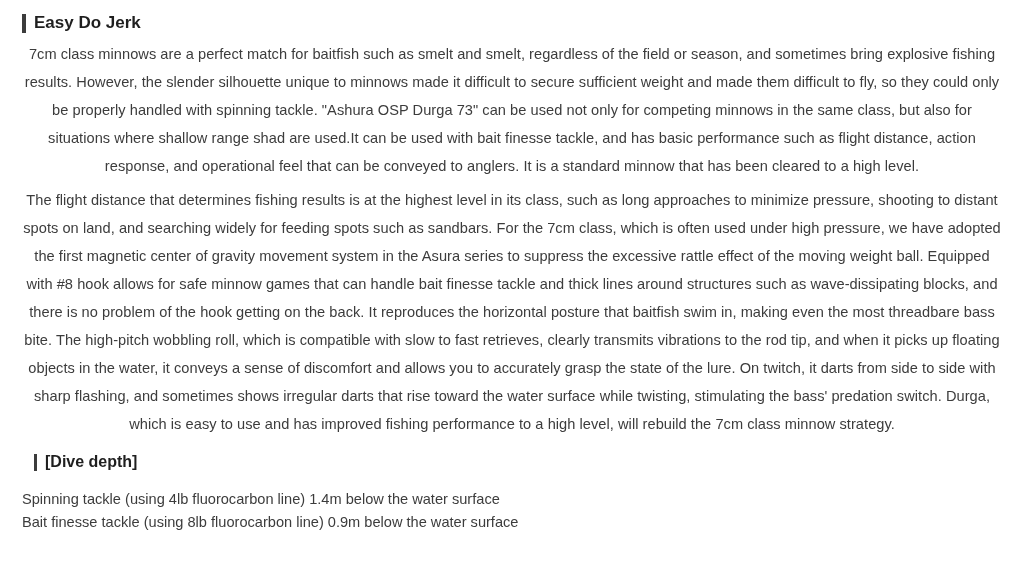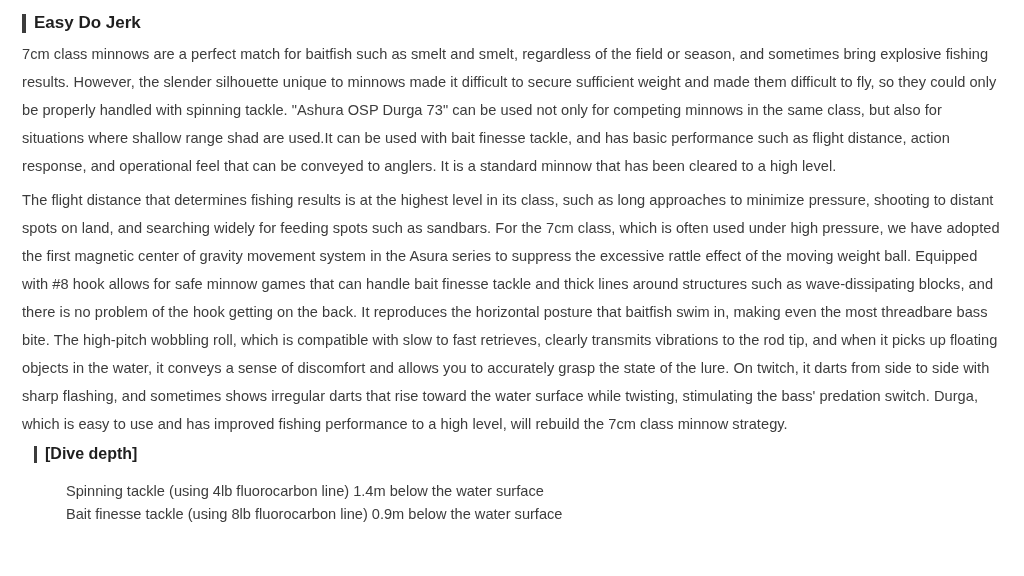--- a/index.html
+++ b/index.html
@@ -54,33 +54,33 @@
     margin-left: 12px;
   }
   .heading-sub .bar { height: 17px; width: 3px; }
 
   
   p.body-text {
     font-size: 14.6px;
     line-height: 28px;
     margin: 0 0 6px 0;
     color: #3c3c3c;
-    text-align: left;
+    text-align: center;
     letter-spacing: 0.05px;
   }
-  p.body-text:last-of-type { margin-bottom: 0; }
+  p.body-text:last-of-type { margin-bottom: 8px; }
 
   .spacer-sm { height: 14px; }
 
   .dive-lines {
     font-size: 14.6px;
     line-height: 23px;
     color: #3c3c3c;
   }
-  .dive-lines div { white-space: nowrap; margin-left: 44px; }
+  .dive-lines div { white-space: nowrap; }
 </style>
 </head>
 <body>
 
 <div class="page">
 
   <h1 class="heading heading-main">
     <span class="bar"></span>
     <span>Easy Do Jerk</span>
   </h1>

